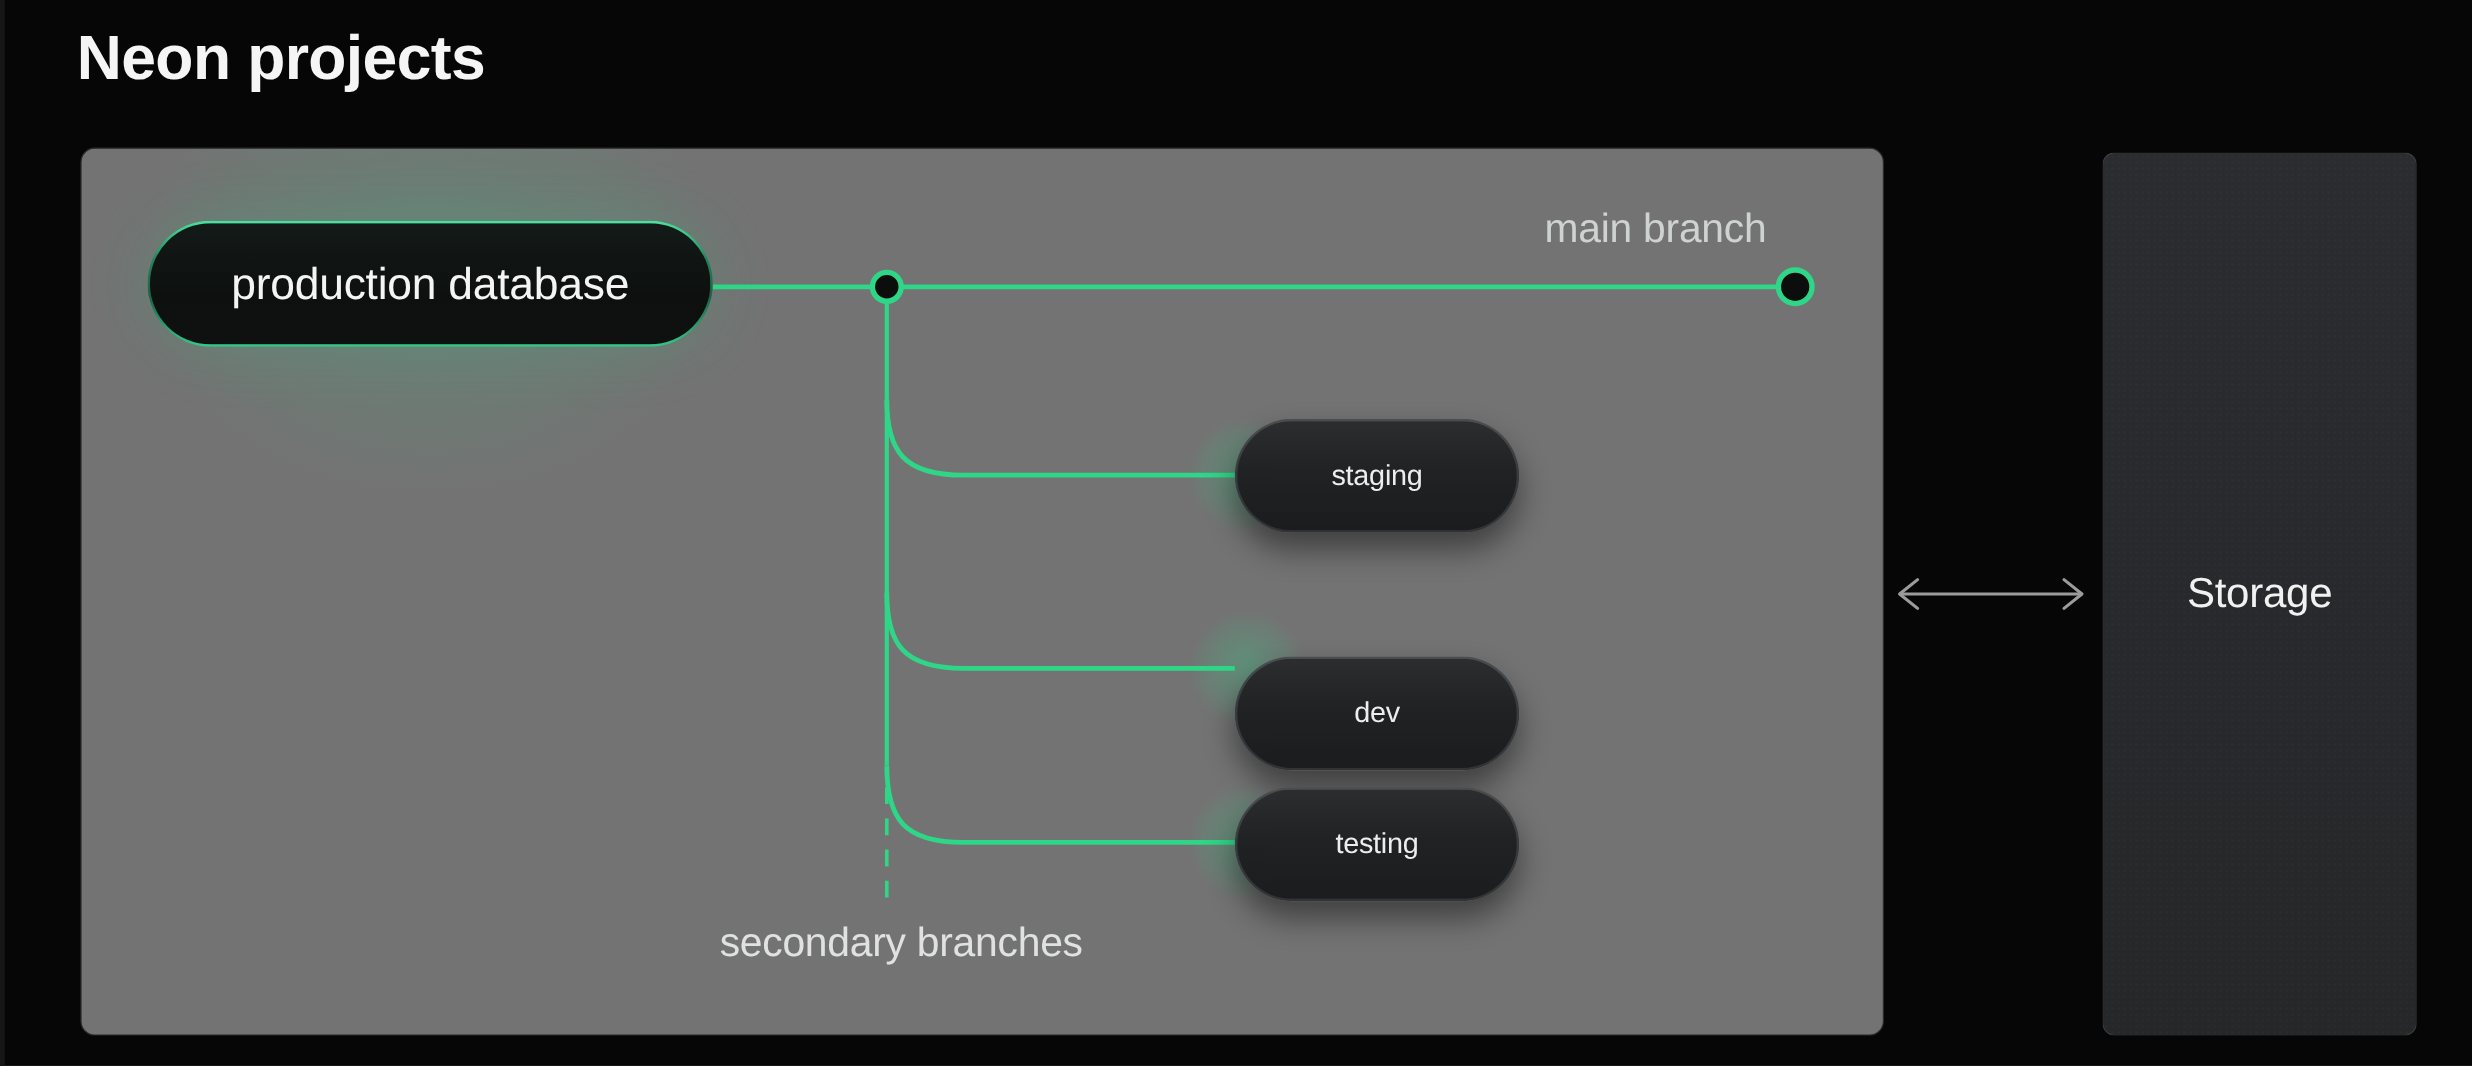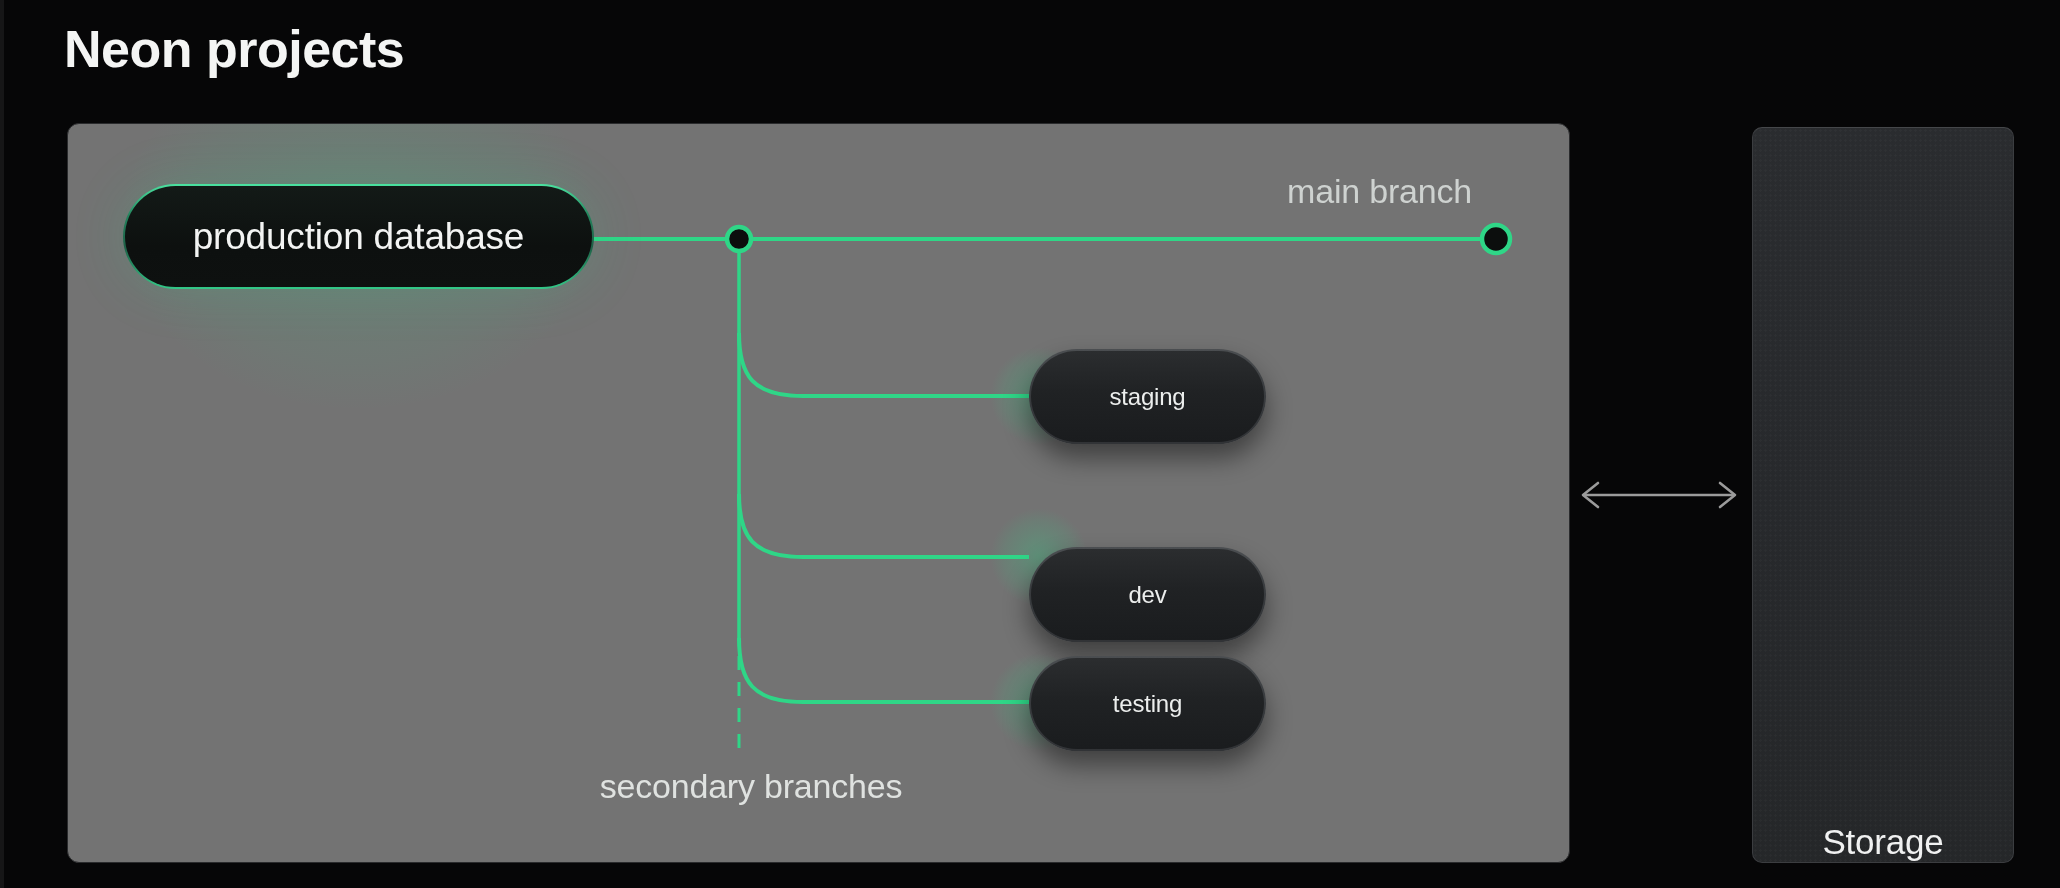--- a/index.html
+++ b/index.html
@@ -92,21 +92,21 @@
   .storage-panel {
     position: absolute; left: 1752px; top: 127px;
     width: 262px; height: 736px;
     background:
       radial-gradient(rgba(255,255,255,0.025) 1px, transparent 1.2px),
       linear-gradient(180deg, #2a2c2f 0%, #27292c 50%, #252729 100%);
     background-size: 5px 5px, 100% 100%;
     border: 1px solid #3b3d40;
     border-top-color: #45474a;
     border-radius: 10px;
-    display: flex; align-items: flex-end; justify-content: center;
+    display: flex; align-items: center; justify-content: center;
   }
   .storage-label { color: #f0f1f1; font-size: 35px; letter-spacing: -0.2px; }
 </style>
 </head>
 <body>
 
 <div id="screen">
 
   <div class="left-edge-sliver"></div>
 

